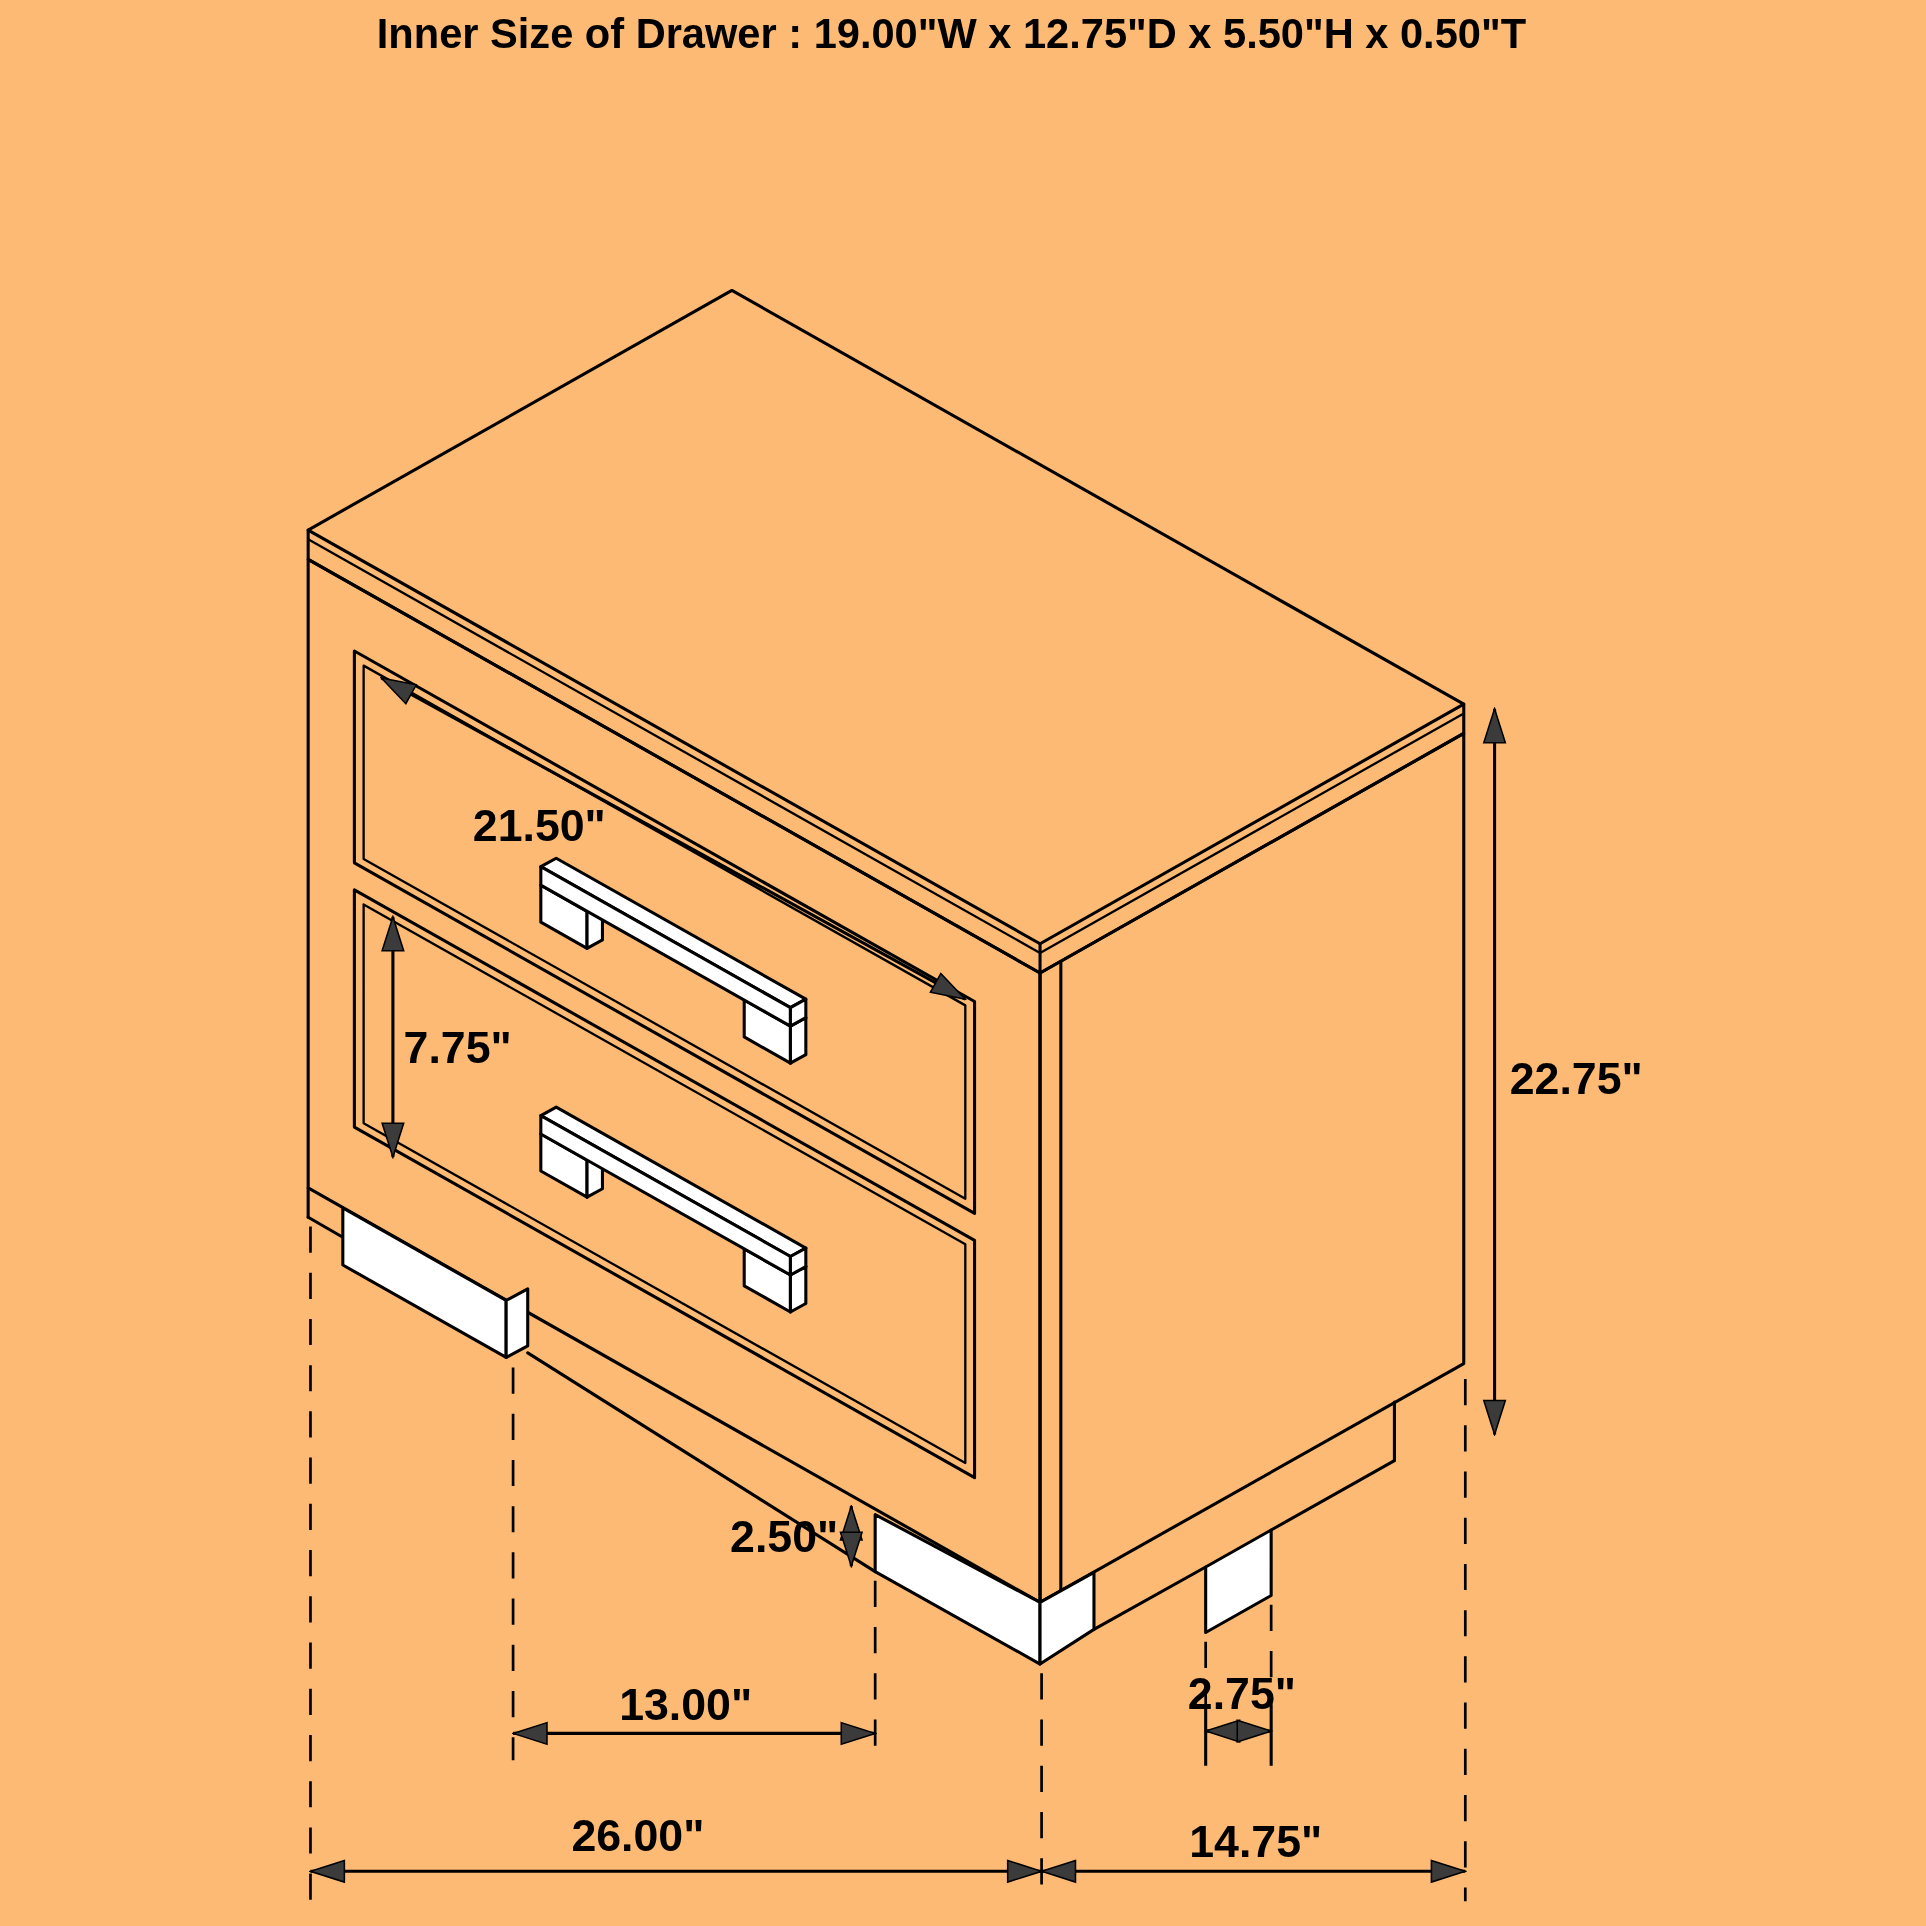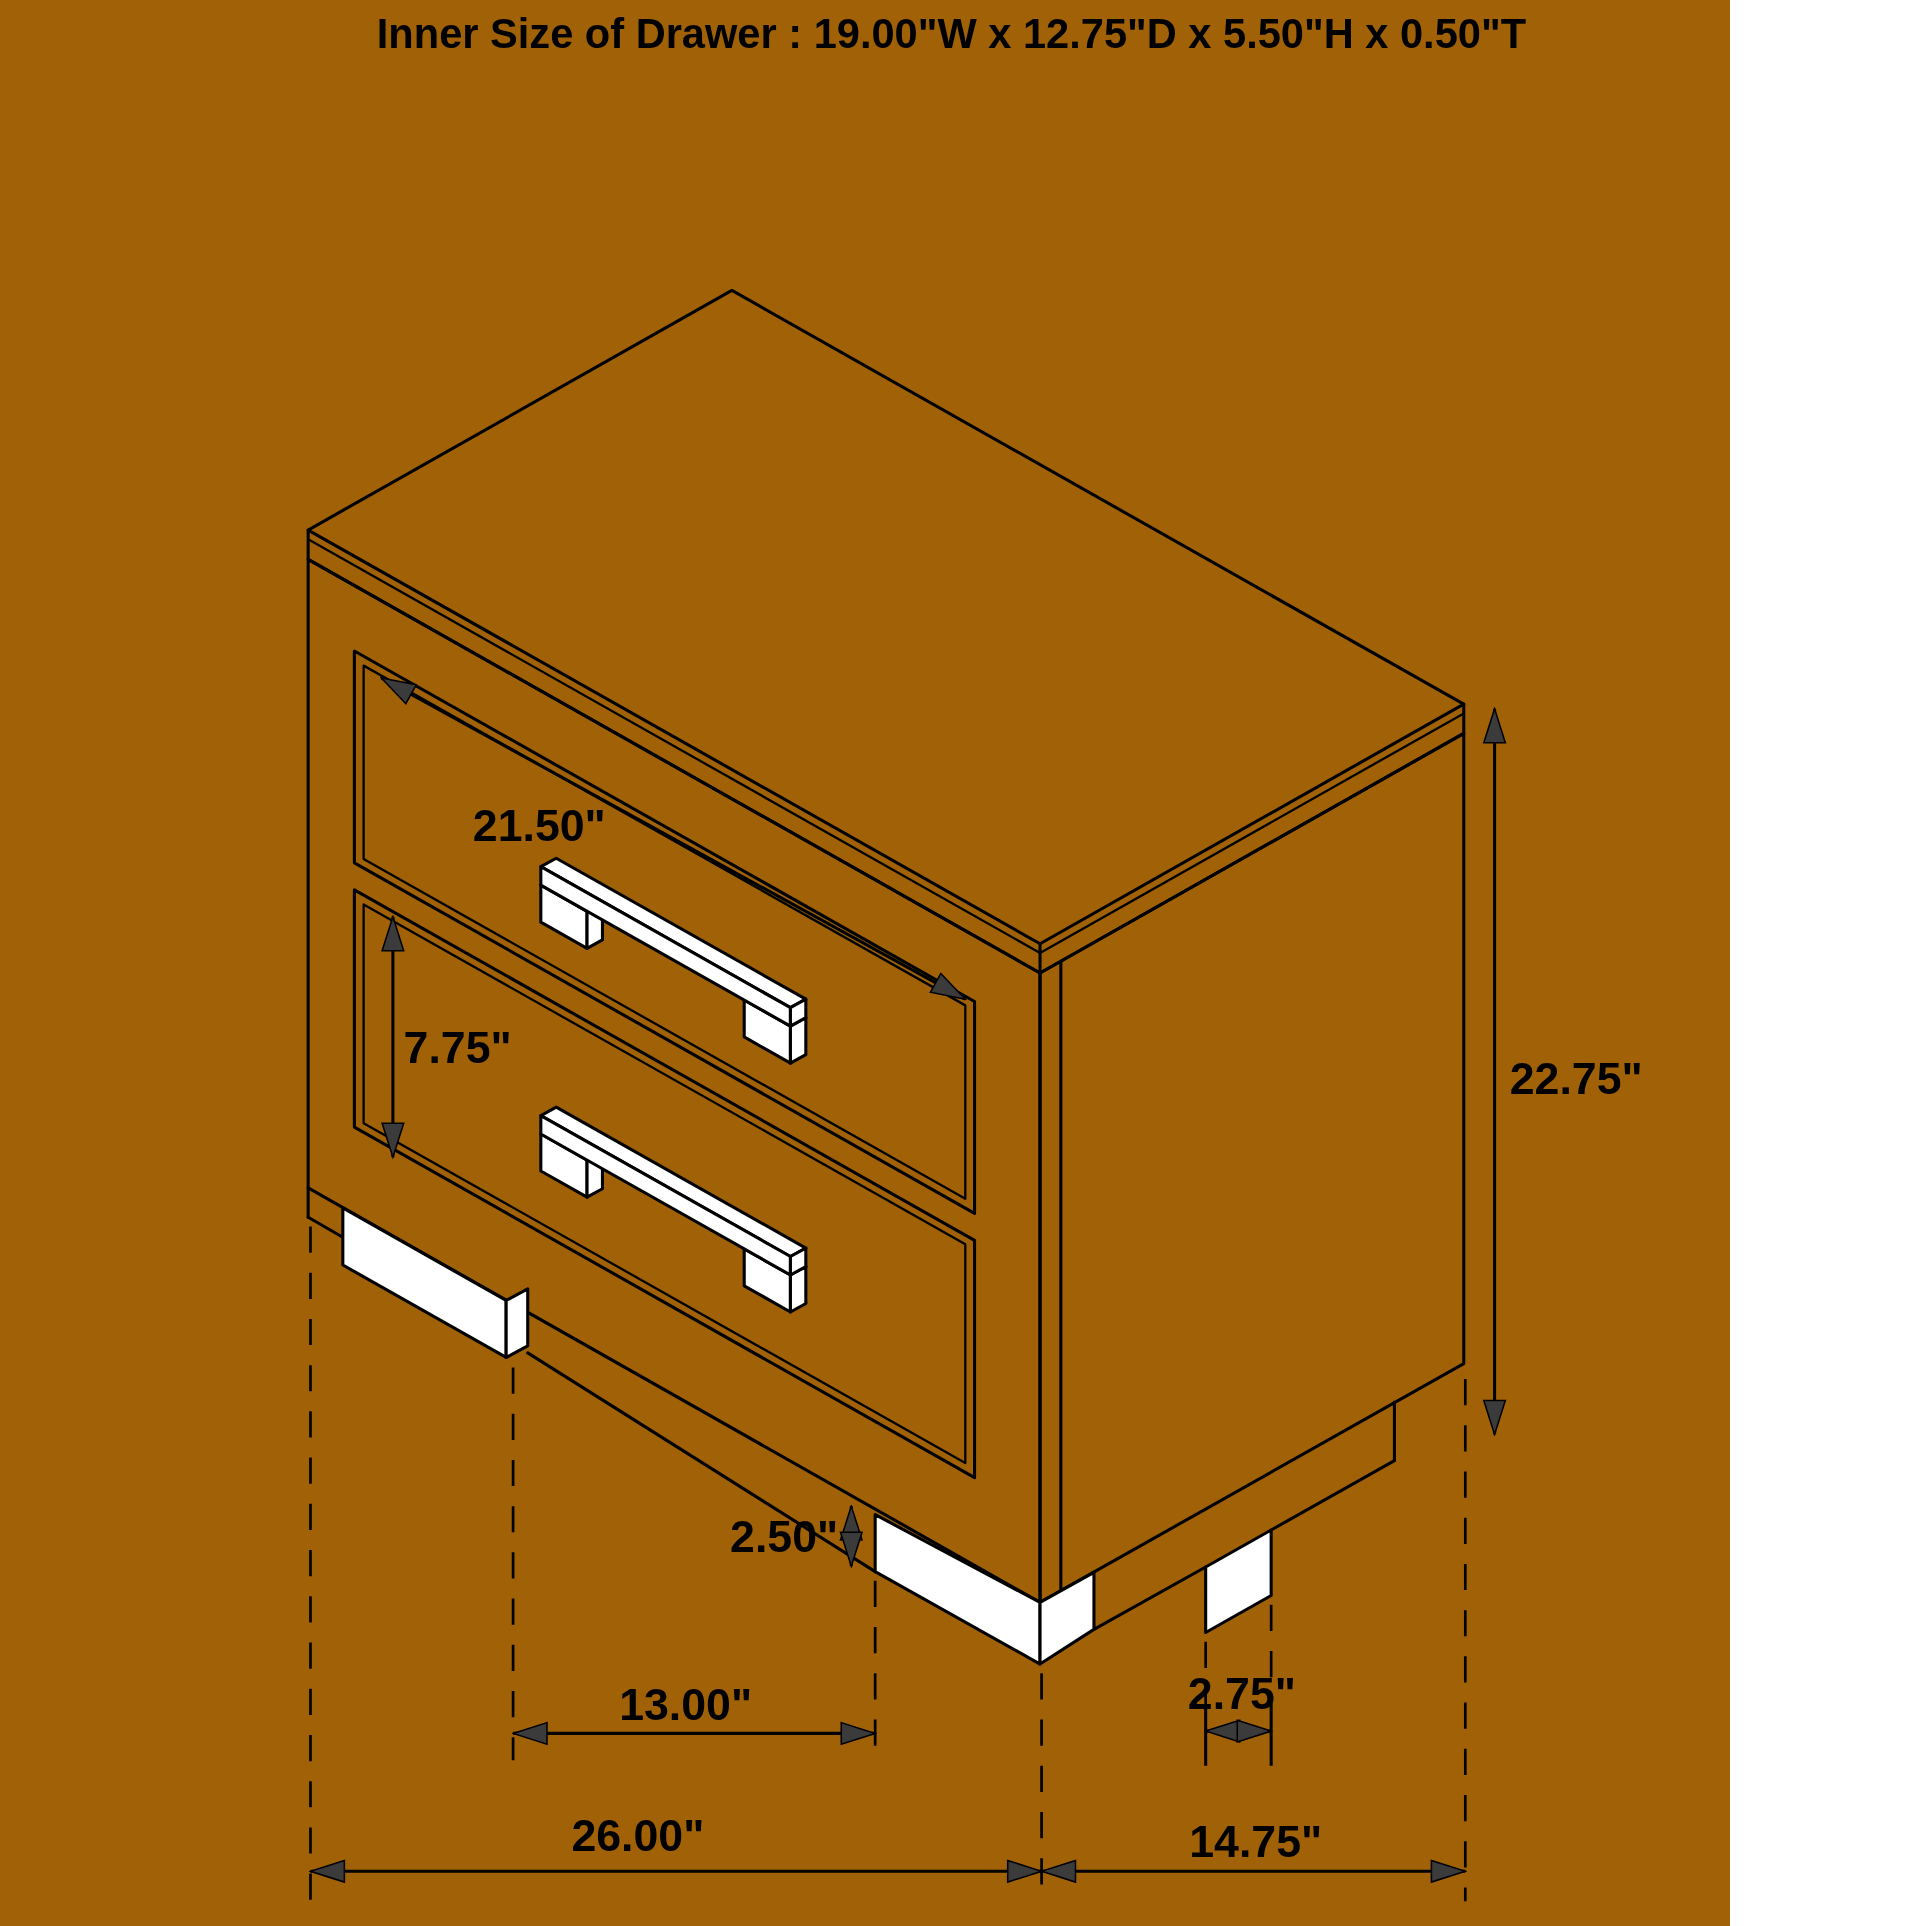--- a/index.html
+++ b/index.html
@@ -1,16 +1,16 @@
 <!DOCTYPE html>
 <html style="font-size:12.3px"><head>
 <meta charset="utf-8">
 <style>
   html,body{margin:0;padding:0;background:#fff;}
-  .stage{position:relative;width:1730px;height:1926px;background:#a16207;overflow:hidden;
+  .stage{position:relative;width:1926px;height:1926px;background:#fdba74;overflow:hidden;
          font-family:"Liberation Sans",sans-serif;}
   svg{position:absolute;left:0;top:0;}
   .ln{fill:none;stroke:#000;stroke-width:4;stroke-linejoin:round;stroke-linecap:round;}
   .lnw{fill:#fff;stroke:#000;stroke-width:4;stroke-linejoin:round;}
   .dbl{fill:none;stroke:#000;stroke-width:3;stroke-linejoin:round;}
   .dim{stroke:#000;stroke-width:4;}
   .dash{stroke:#000;stroke-width:3.5;stroke-dasharray:34 26;fill:none;}
   .tick{stroke:#000;stroke-width:4;fill:none;}
   .lbl{fill:#000;font-weight:bold;font-size:58px;font-family:"Liberation Sans",sans-serif;}
   .ttl{fill:#000;font-weight:bold;font-size:54px;font-family:"Liberation Sans",sans-serif;}

